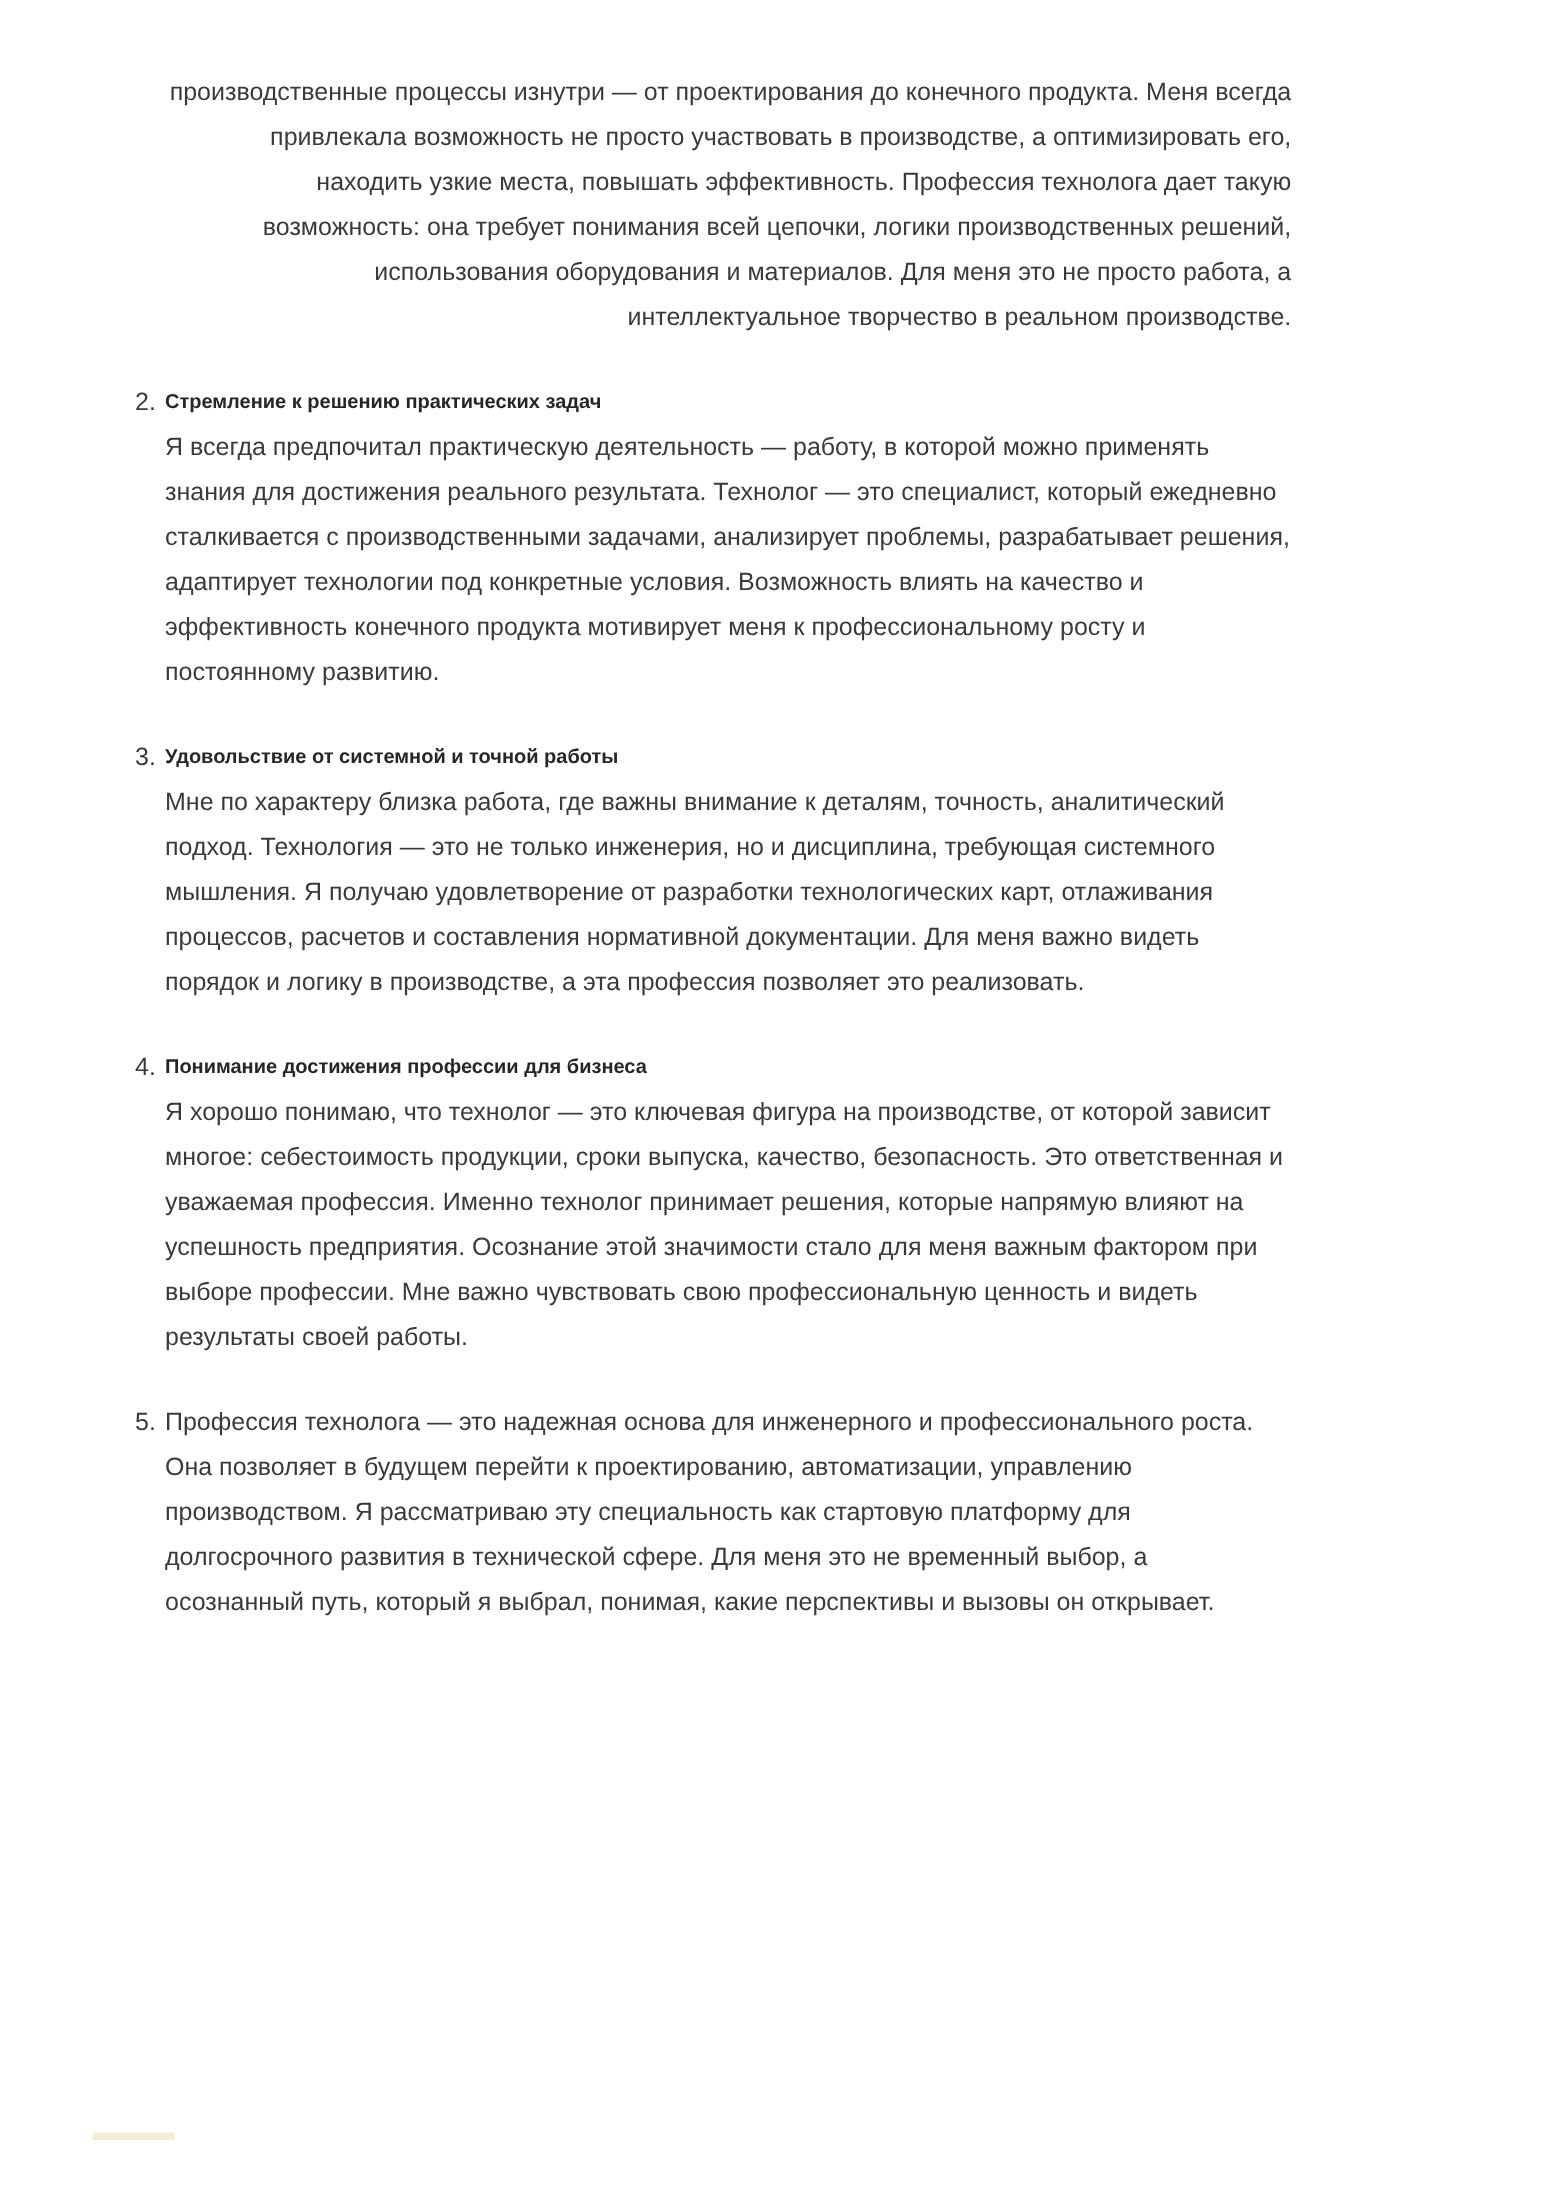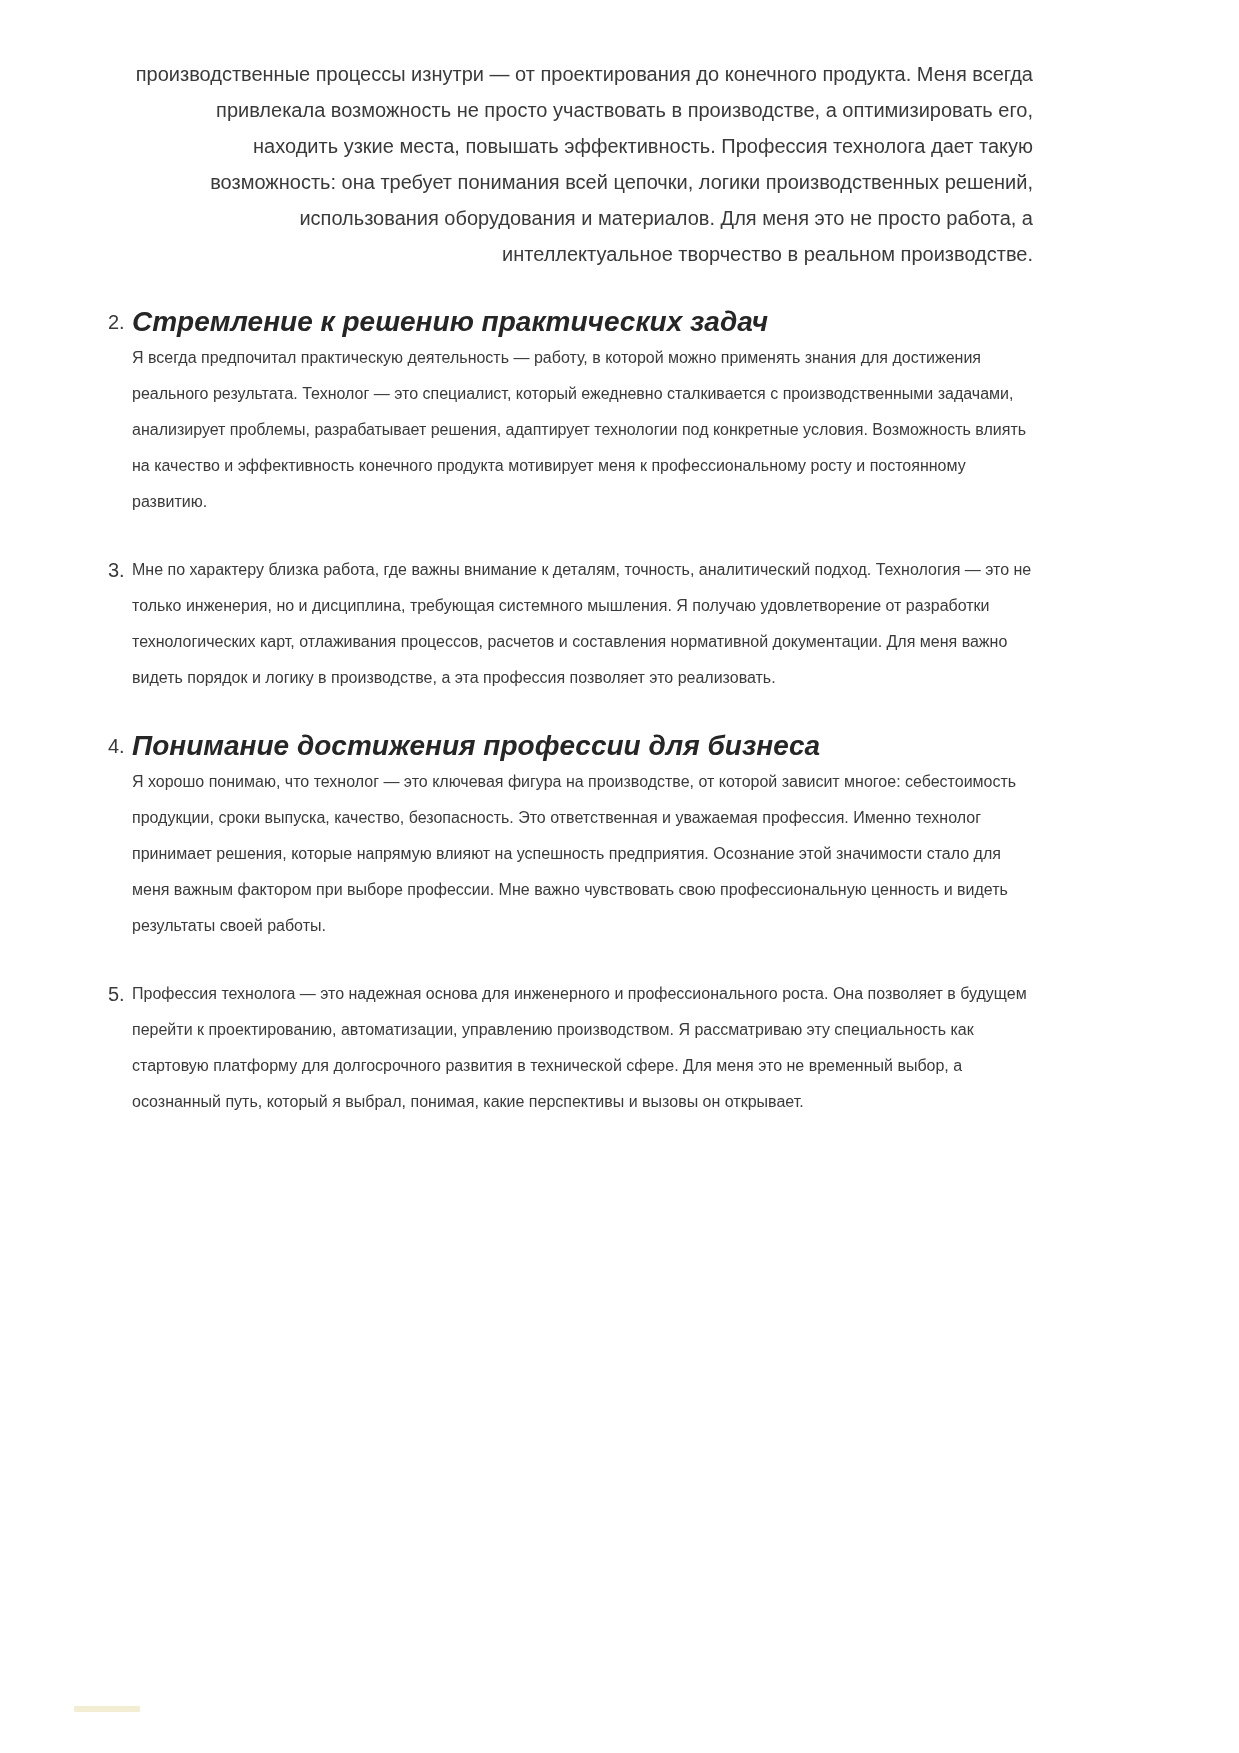--- a/index.html
+++ b/index.html
@@ -38,29 +38,28 @@
     position: absolute;
     left: 0;
     top: 0;
     font-size: 20px;
     line-height: 36px;
     font-weight: 400;
     color: #3a3a3a;
   }
   .item-title {
     display: block;
-    font-size: 28px;
+    font-size: 16px;
     line-height: 36px;
     font-weight: 700;
     color: #262626;
-    font-style: italic;
   }
   .item-body {
     margin: 0;
-    font-size: 16px;
+    font-size: 20px;
     line-height: 36px;
     font-weight: 400;
     color: #3a3a3a;
   }
   .watermark {
     position: absolute;
     left: 74px;
     top: 1706px;
     width: 66px;
     height: 6px;
@@ -78,20 +77,21 @@
     <p class="para">производственные процессы изнутри — от проектирования до конечного продукта. Меня всегда привлекала возможность не просто участвовать в производстве, а оптимизировать его, находить узкие места, повышать эффективность. Профессия технолога дает такую возможность: она требует понимания всей цепочки, логики производственных решений, использования оборудования и материалов. Для меня это не просто работа, а интеллектуальное творчество в реальном производстве.</p>
 
     <div class="list-item">
       <span class="item-number">2.</span>
       <span class="item-title">Стремление к решению практических задач</span>
       <p class="item-body">Я всегда предпочитал практическую деятельность — работу, в которой можно применять знания для достижения реального результата. Технолог — это специалист, который ежедневно сталкивается с производственными задачами, анализирует проблемы, разрабатывает решения, адаптирует технологии под конкретные условия. Возможность влиять на качество и эффективность конечного продукта мотивирует меня к профессиональному росту и постоянному развитию.</p>
     </div>
 
     <div class="list-item">
       <span class="item-number">3.</span>
+      <span class="item-title">Удовольствие от системной и точной работы</span>
       <p class="item-body">Мне по характеру близка работа, где важны внимание к деталям, точность, аналитический подход. Технология — это не только инженерия, но и дисциплина, требующая системного мышления. Я получаю удовлетворение от разработки технологических карт, отлаживания процессов, расчетов и составления нормативной документации. Для меня важно видеть порядок и логику в производстве, а эта профессия позволяет это реализовать.</p>
     </div>
 
     <div class="list-item">
       <span class="item-number">4.</span>
       <span class="item-title">Понимание достижения профессии для бизнеса</span>
       <p class="item-body">Я хорошо понимаю, что технолог — это ключевая фигура на производстве, от которой зависит многое: себестоимость продукции, сроки выпуска, качество, безопасность. Это ответственная и уважаемая профессия. Именно технолог принимает решения, которые напрямую влияют на успешность предприятия. Осознание этой значимости стало для меня важным фактором при выборе профессии. Мне важно чувствовать свою профессиональную ценность и видеть результаты своей работы.</p>
     </div>
 
     <div class="list-item">

